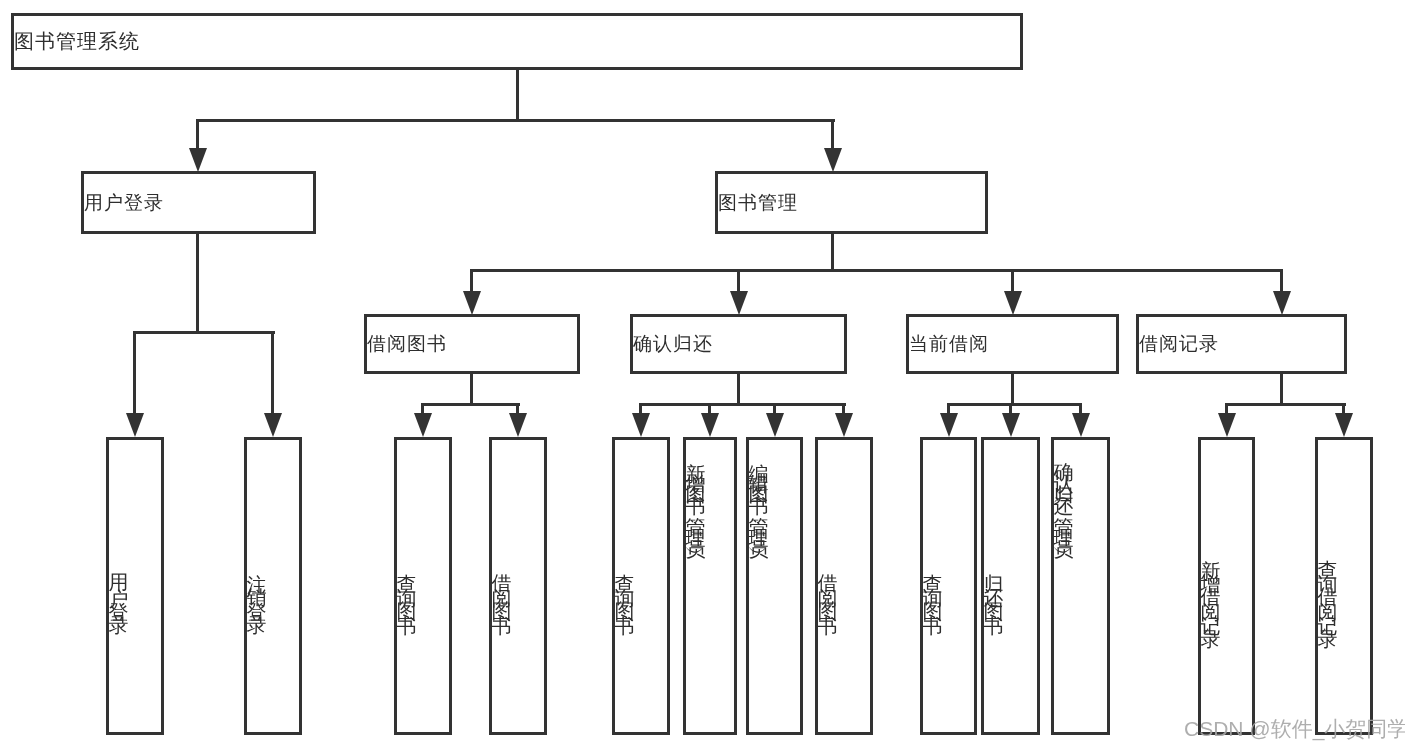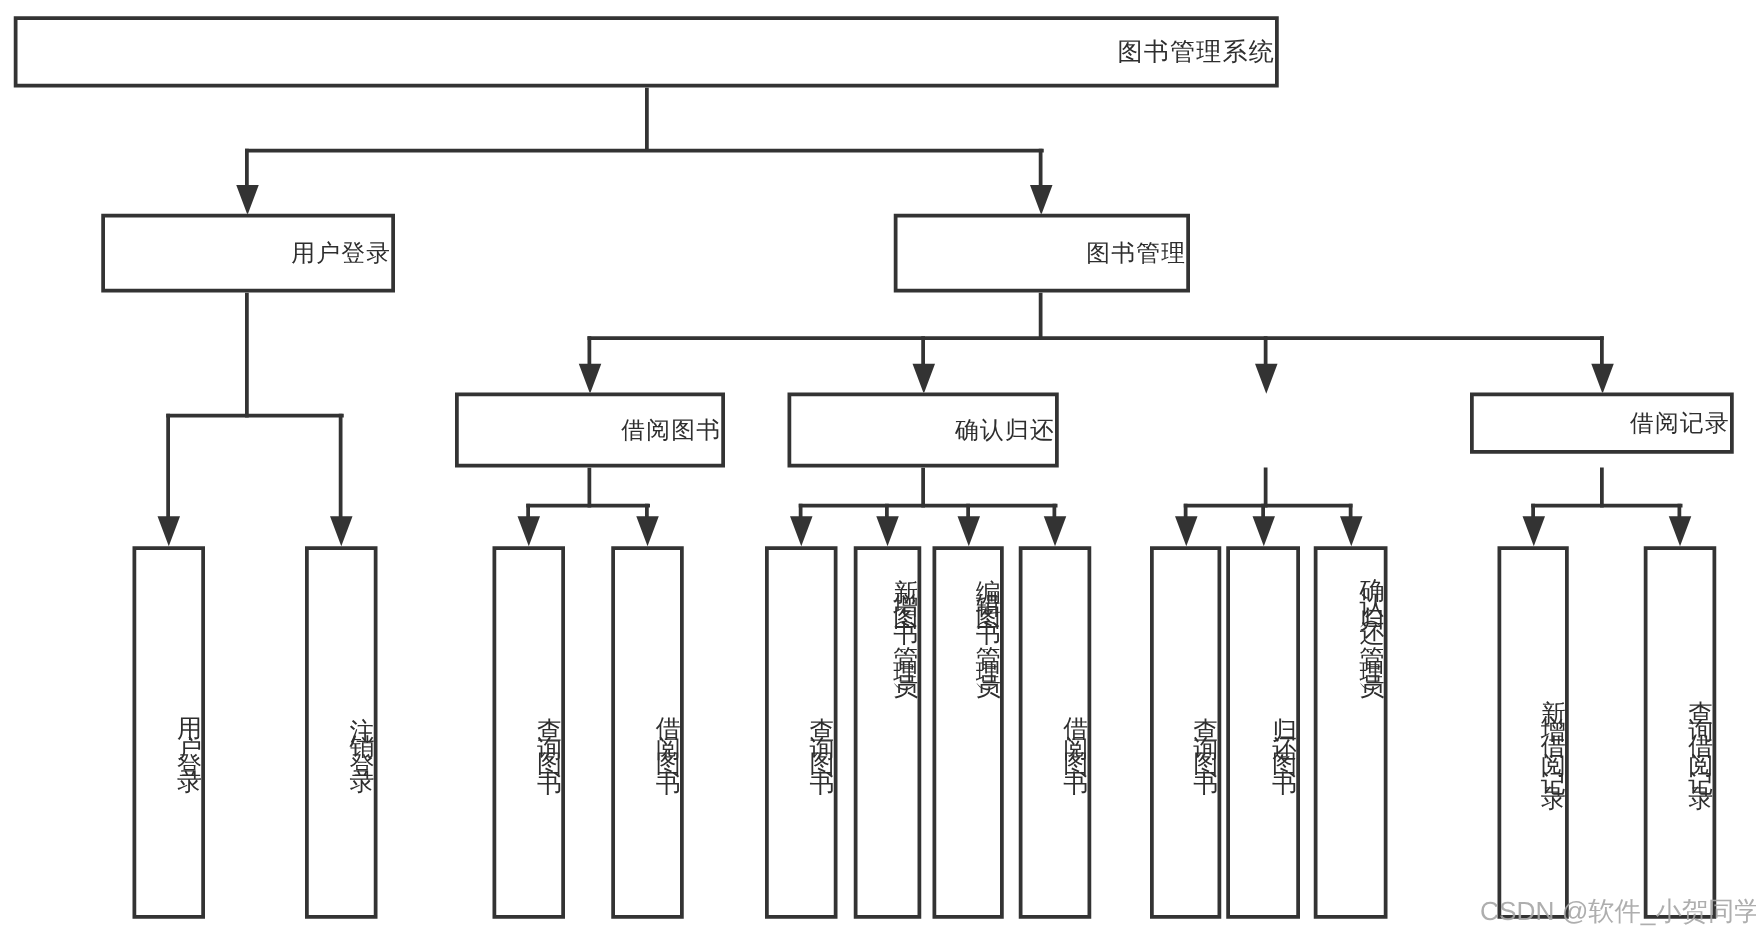--- a/index.html
+++ b/index.html
@@ -14,21 +14,21 @@
     width:1405px;height:747px;
     background:var(--bg);
     overflow:hidden;
     font-family:"Liberation Sans", sans-serif;
   }
   .box{
     position:absolute;
     box-sizing:border-box;
     border:3px solid var(--line);
     background:var(--bg);
-    display:flex;align-items:center;justify-content:flex-end;
+    display:flex;align-items:center;justify-content:flex-start;
     color:var(--text);
     z-index:2;
   }
   .h-label{
     font-size:19px;
     letter-spacing:1px;
     white-space:nowrap;
   }
   .root-label{font-size:20px;}
   .leaf-label{
@@ -63,31 +63,34 @@
 
 <div class="stage">
 
   <div class="box" style="left:11px;top:13px;width:1012px;height:57px">
     <span class="h-label root-label">图书管理系统</span>
   </div>
 
   <div class="box" style="left:81px;top:171px;width:235px;height:63px">
     <span class="h-label">用户登录</span>
   </div>
-  <div class="box" style="left:715px;top:171px;width:237px;height:63px">
+  <div class="box" style="left:715px;top:171px;width:273px;height:63px">
     <span class="h-label">图书管理</span>
   </div>
 
   <div class="box" style="left:364px;top:314px;width:216px;height:60px">
     <span class="h-label">借阅图书</span>
   </div>
   <div class="box" style="left:630px;top:314px;width:217px;height:60px">
     <span class="h-label">确认归还</span>
   </div>
-  <div class="box" style="left:1176px;top:314px;width:211px;height:49px">
+  <div class="box" style="left:906px;top:314px;width:213px;height:60px">
+    <span class="h-label">当前借阅</span>
+  </div>
+  <div class="box" style="left:1136px;top:314px;width:211px;height:60px">
     <span class="h-label">借阅记录</span>
   </div>
 
   <div class="box leaf" style="left:106px;top:437px;width:58px;height:298px">
     <span class="leaf-label">用户登录</span>
   </div>
   <div class="box leaf" style="left:244px;top:437px;width:58px;height:298px">
     <span class="leaf-label">注销登录</span>
   </div>
   <div class="box leaf" style="left:394px;top:437px;width:58px;height:298px">

